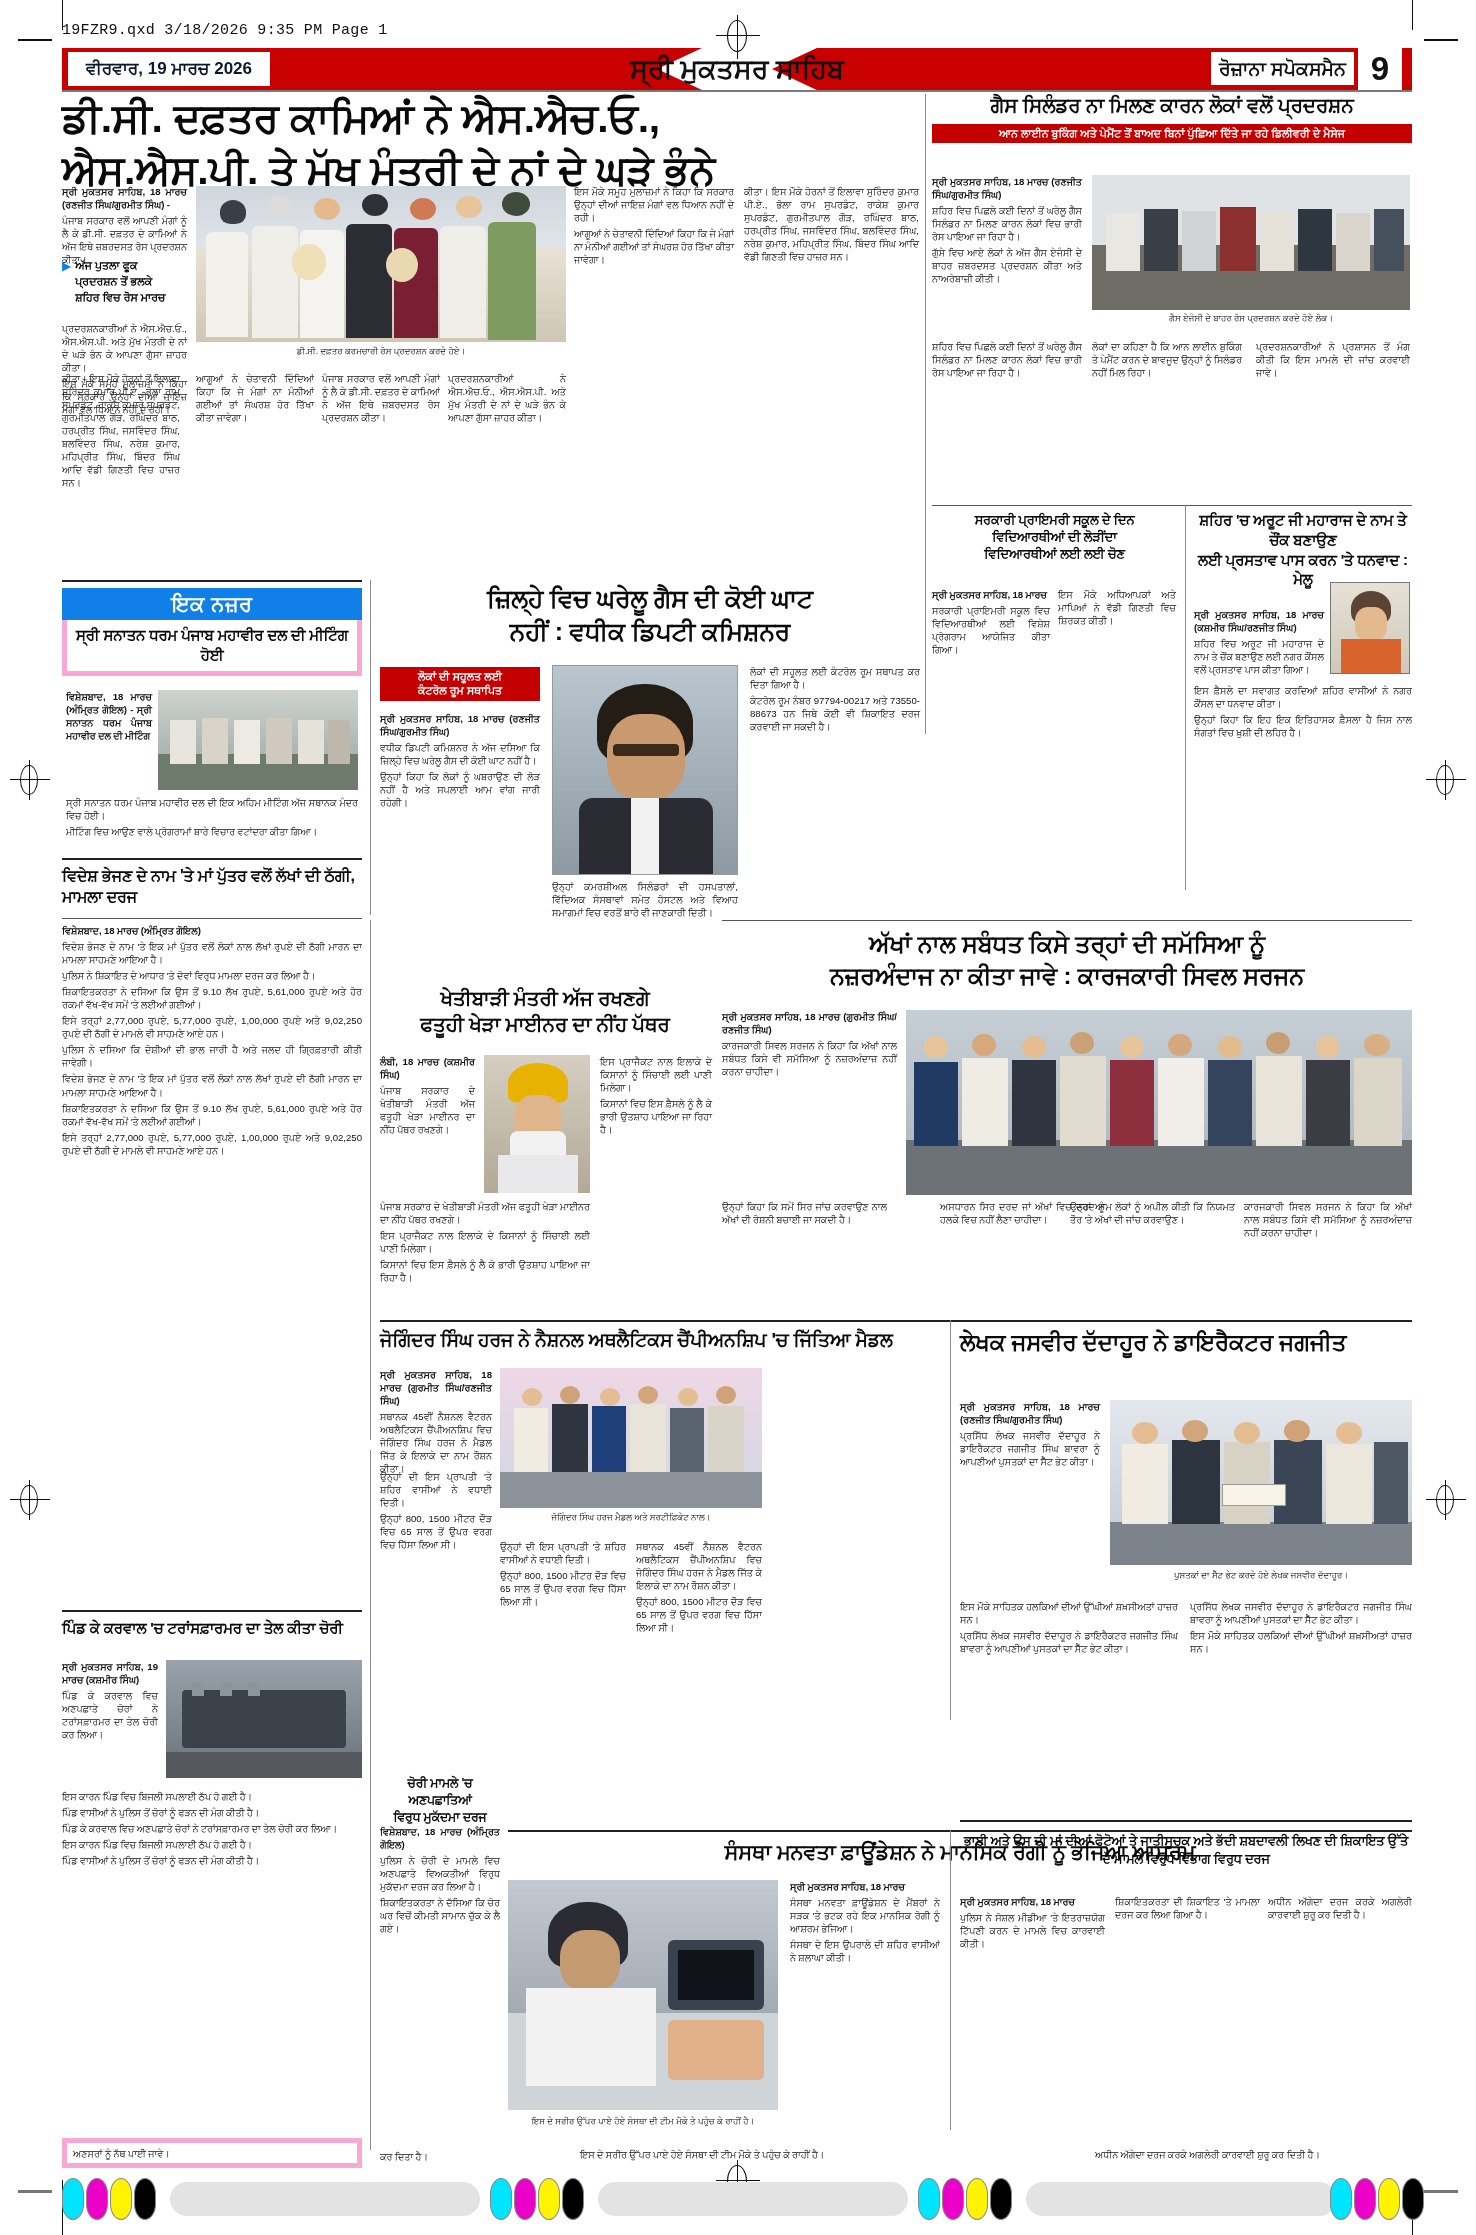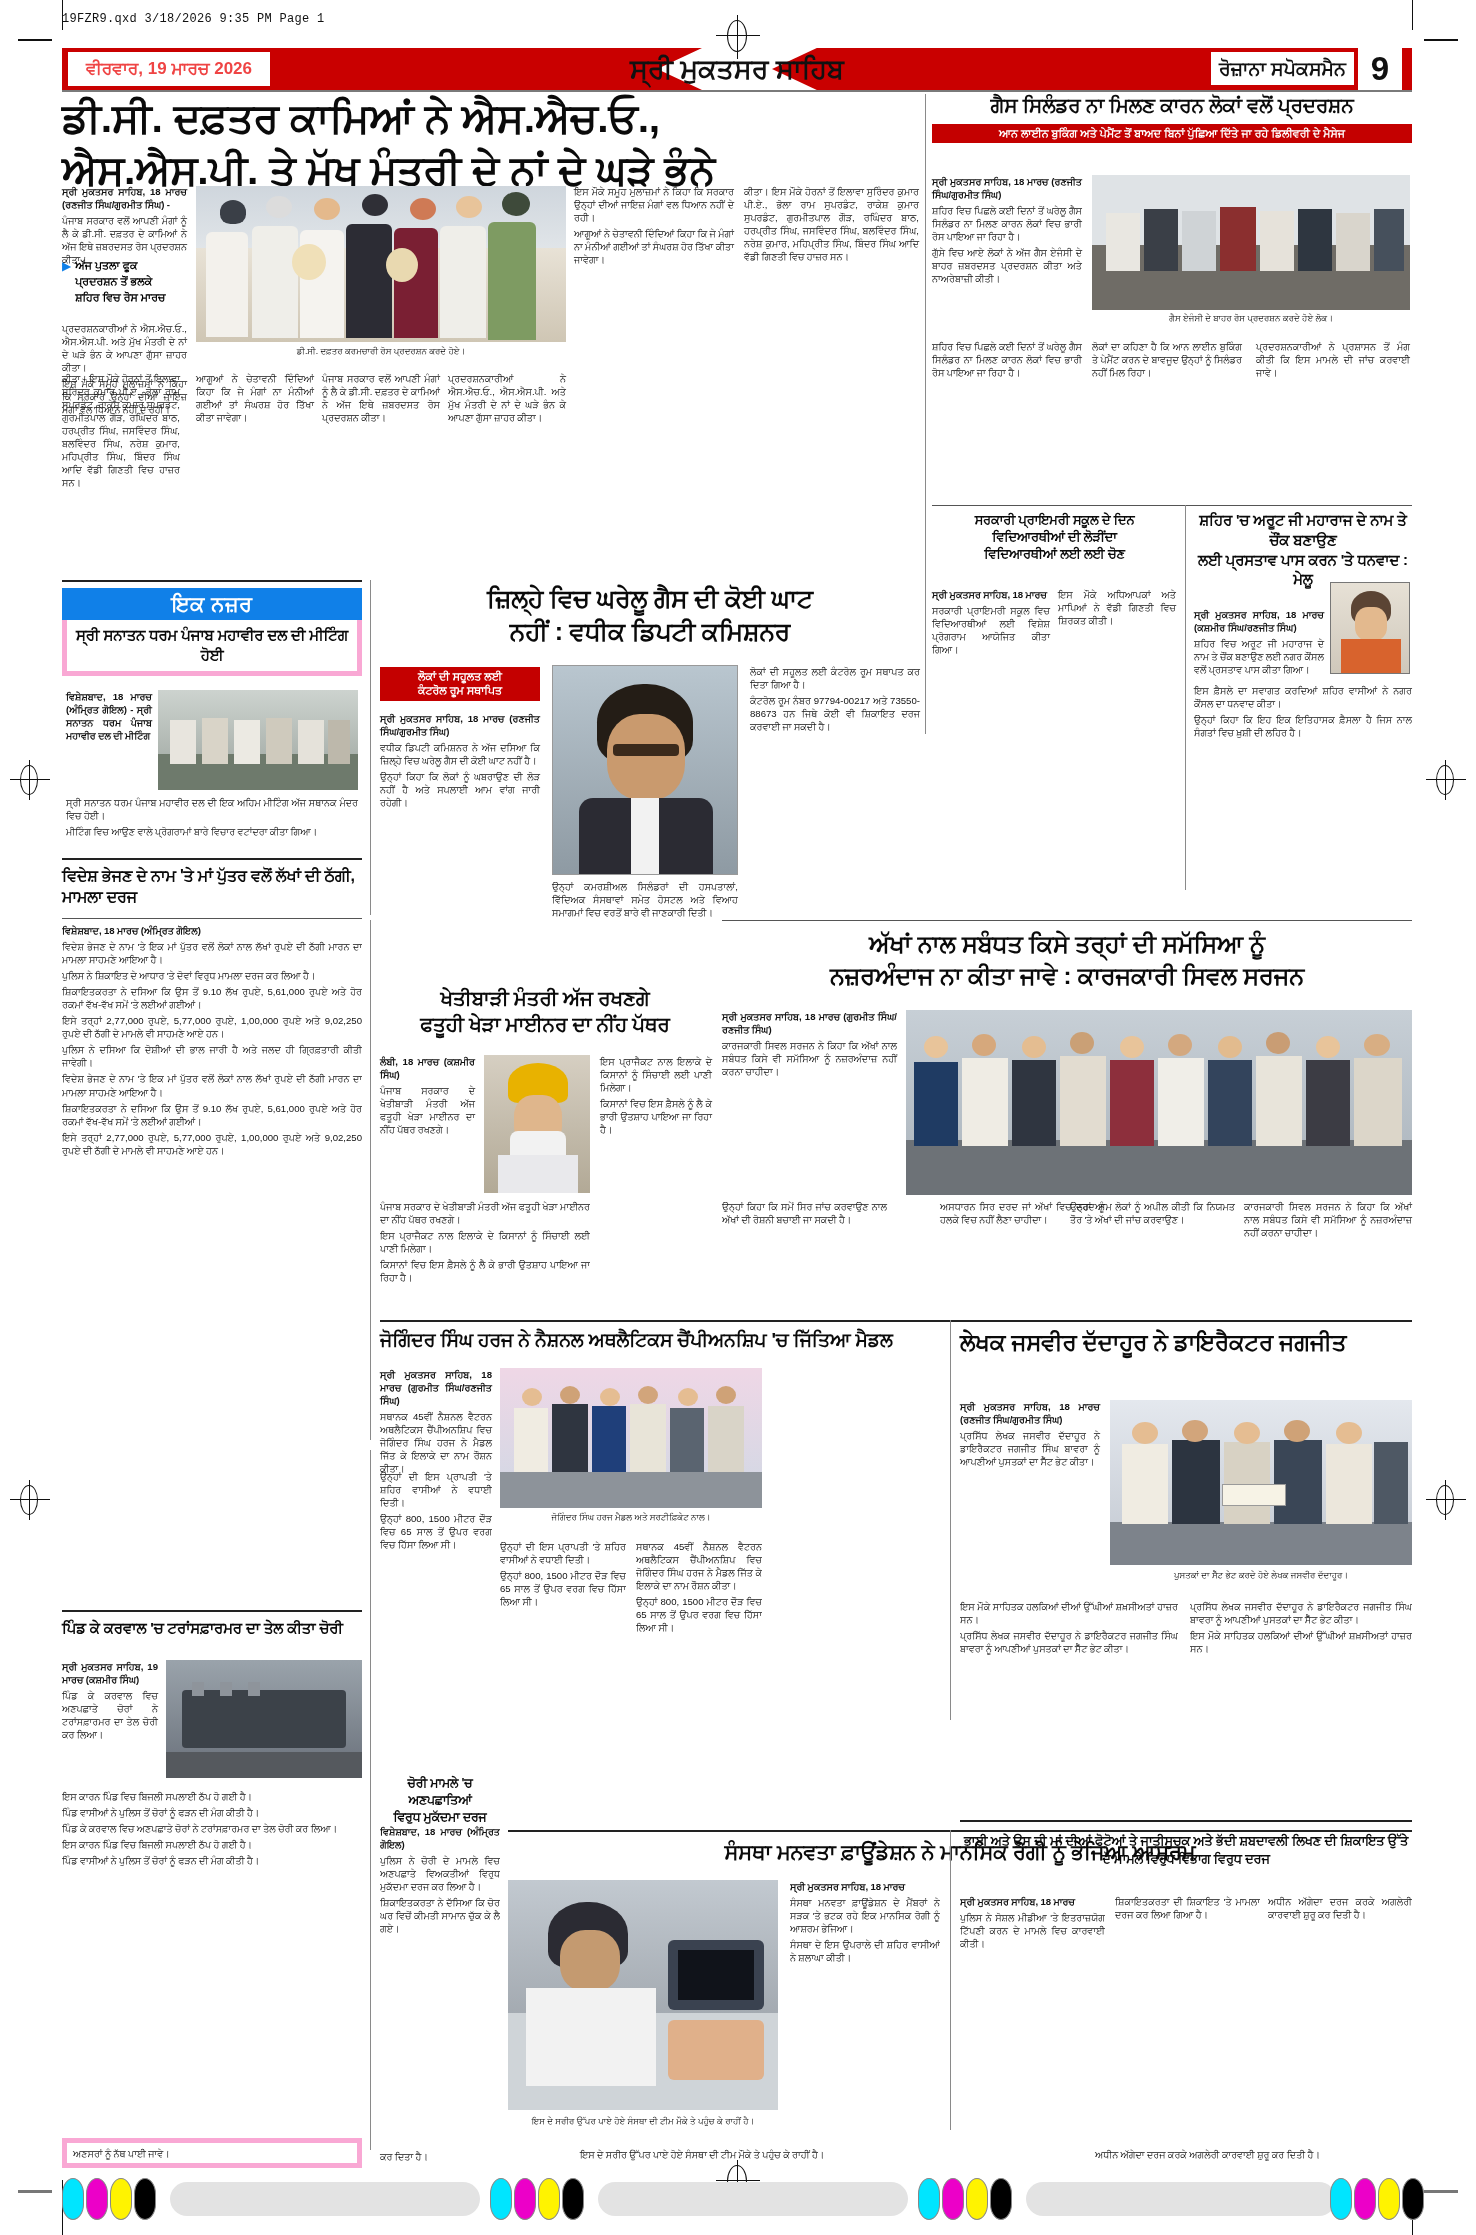--- a/index.html
+++ b/index.html
@@ -8,23 +8,23 @@
     width: 1476px;
     height: 2235px;
     background: #ffffff;
     font-family: "Liberation Sans", sans-serif;
     position: relative;
     overflow: hidden;
   }
 
   
   .page-slug {
-    position:absolute; left:62px; top:12px;
+    position:absolute; left:62px; top:22px;
     font-family:"Liberation Mono", monospace;
-    font-size:12px; color:#111; letter-spacing:.3px; white-space:nowrap;
+    font-size:15px; color:#111; letter-spacing:.3px; white-space:nowrap;
   }
   .crop-v-left { position:absolute; left:62px; top:0; width:1px; height:30px; background:#111; }
   .crop-v-right { position:absolute; left:1412px; top:0; width:1px; height:30px; background:#111; }
   .crop-v-left2 { position:absolute; left:62px; top:2180px; width:1px; height:55px; background:#111; }
   .crop-v-right2 { position:absolute; left:1412px; top:2180px; width:1px; height:55px; background:#111; }
   .crop-h-left { position:absolute; left:18px; top:39px; width:34px; height:2px; background:#111; }
   .crop-h-right { position:absolute; left:1424px; top:39px; width:34px; height:2px; background:#111; }
   .crop-h-left2 { position:absolute; left:18px; top:2190px; width:34px; height:3px; background:#777; }
   .crop-h-right2 { position:absolute; left:1424px; top:2190px; width:34px; height:3px; background:#777; }
   .reg-mark { position:absolute; width:44px; height:44px; }
@@ -56,21 +56,21 @@
     position:absolute; left:0; top:0; width:640px; height:42px; background:#c90000;
     clip-path: polygon(0 0, 100% 0, 93% 50%, 100% 100%, 0 100%);
   }
   .mh-red-right {
     position:absolute; right:0; top:0; width:640px; height:42px; background:#c90000;
     clip-path: polygon(7% 0, 100% 0, 100% 100%, 7% 100%, 0 50%);
   }
   .mh-date {
     position:absolute; left:6px; top:4px; height:34px; background:#fff;
     padding:0 18px; display:flex; align-items:center;
-    font-size:17px; font-weight:bold; color:#ef4444; white-space:nowrap;
+    font-size:17px; font-weight:bold; color:#0f172a; white-space:nowrap;
   }
   .mh-center {
     position:absolute; left:0; right:0; top:0; height:42px;
     display:flex; align-items:center; justify-content:center;
     font-size:27px; font-weight:bold; color:#111; z-index:3;
   }
   .mh-brand {
     position:absolute; right:58px; top:4px; height:33px; background:#fff;
     padding:0 8px; display:flex; align-items:center; z-index:4;
     font-size:19px; font-weight:bold; color:#111; white-space:nowrap;

